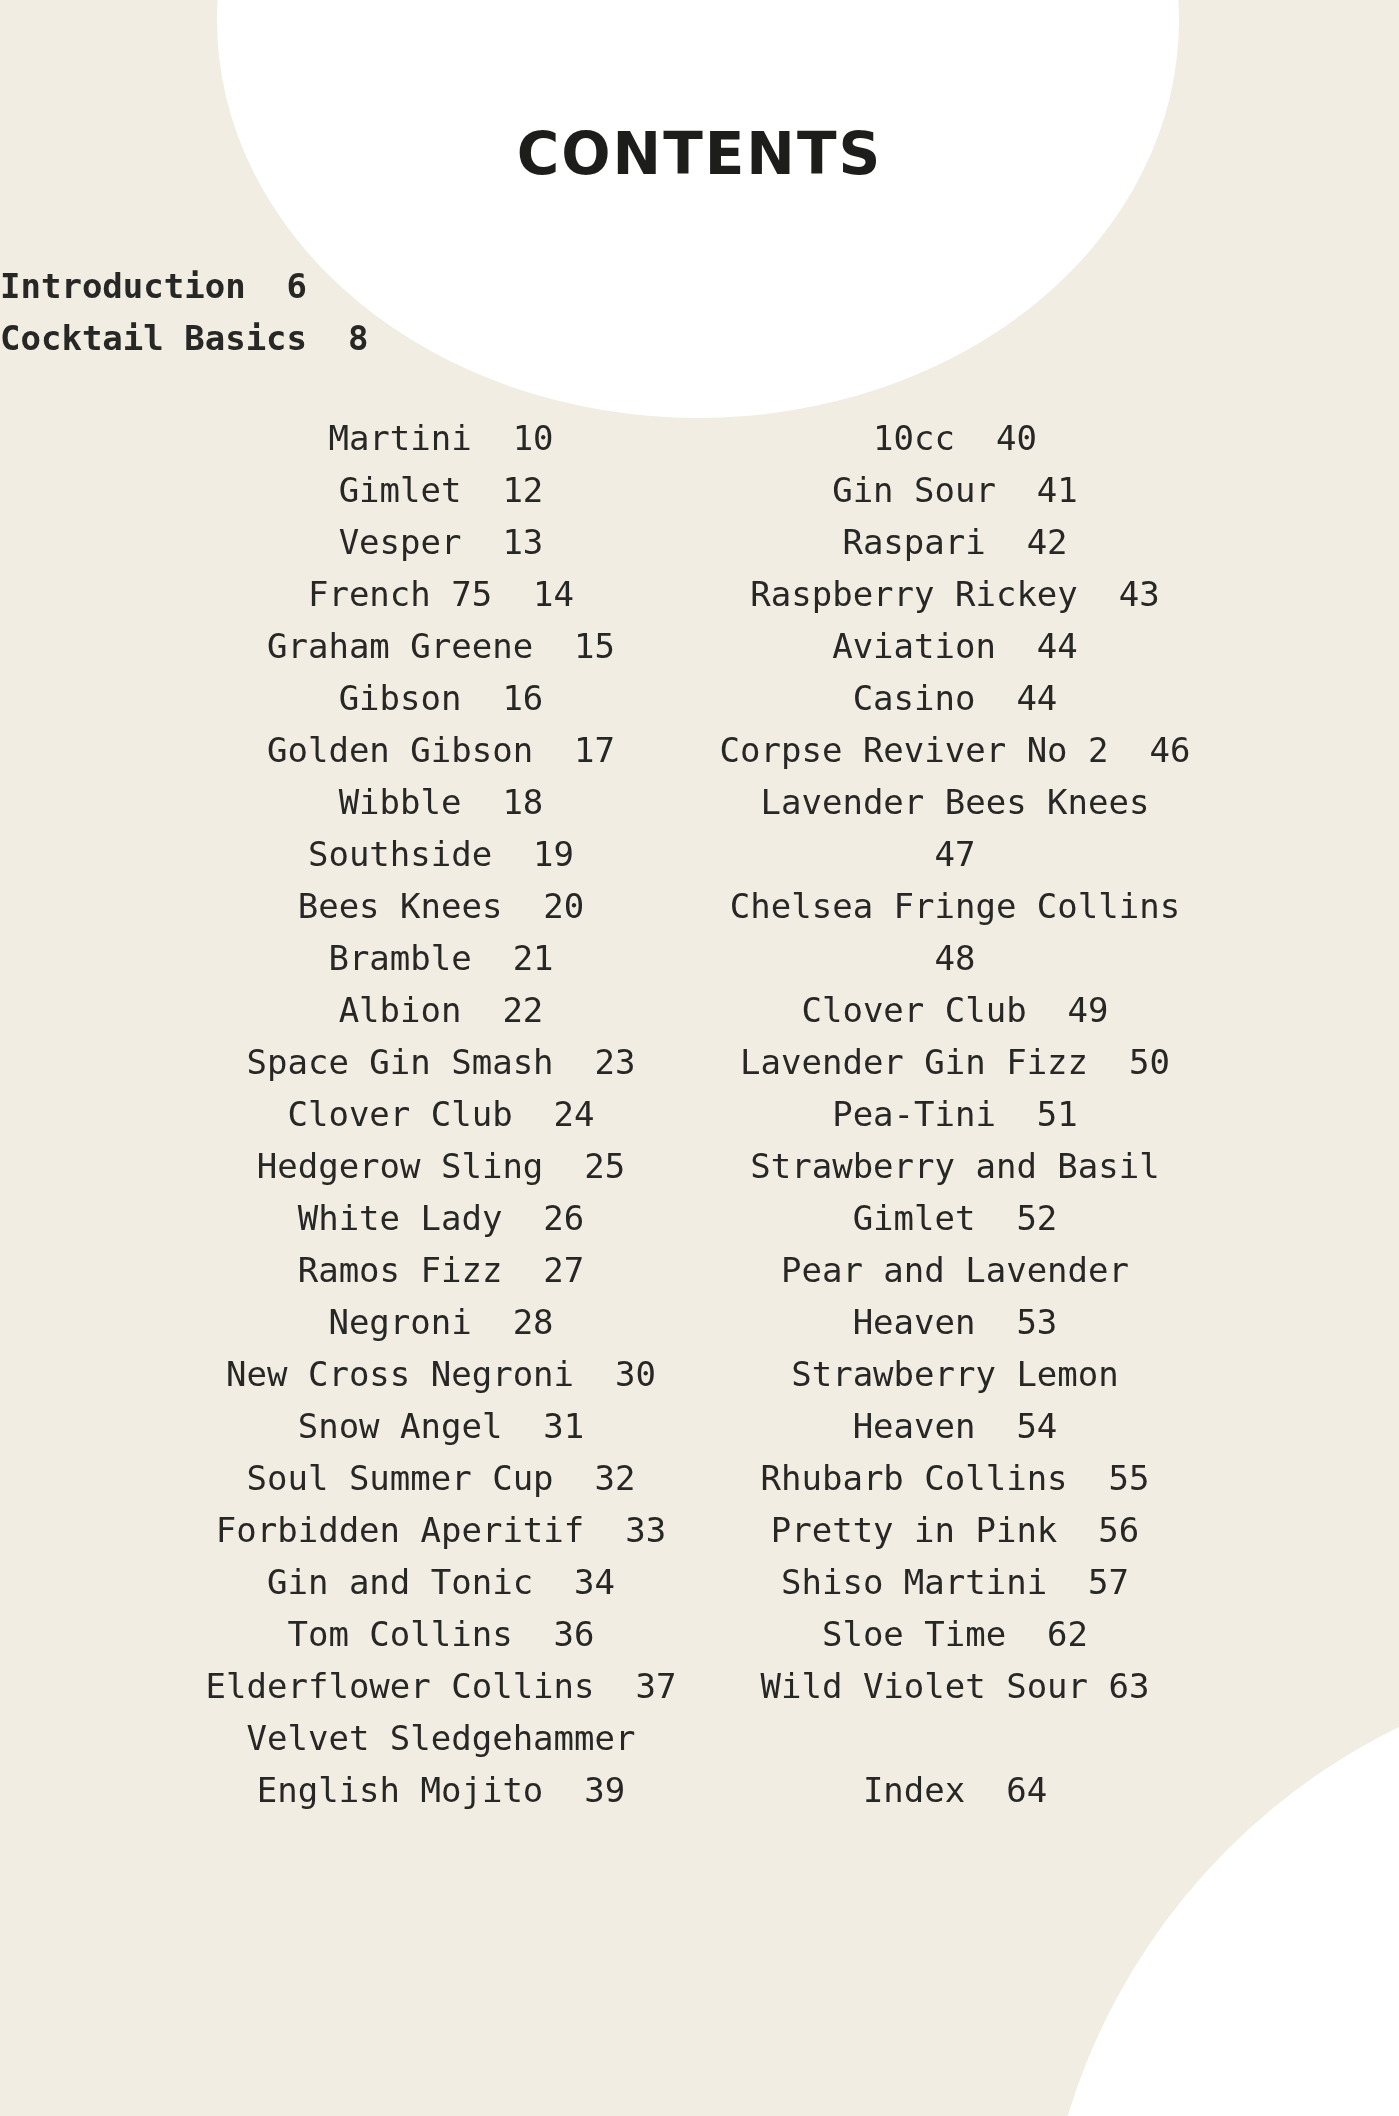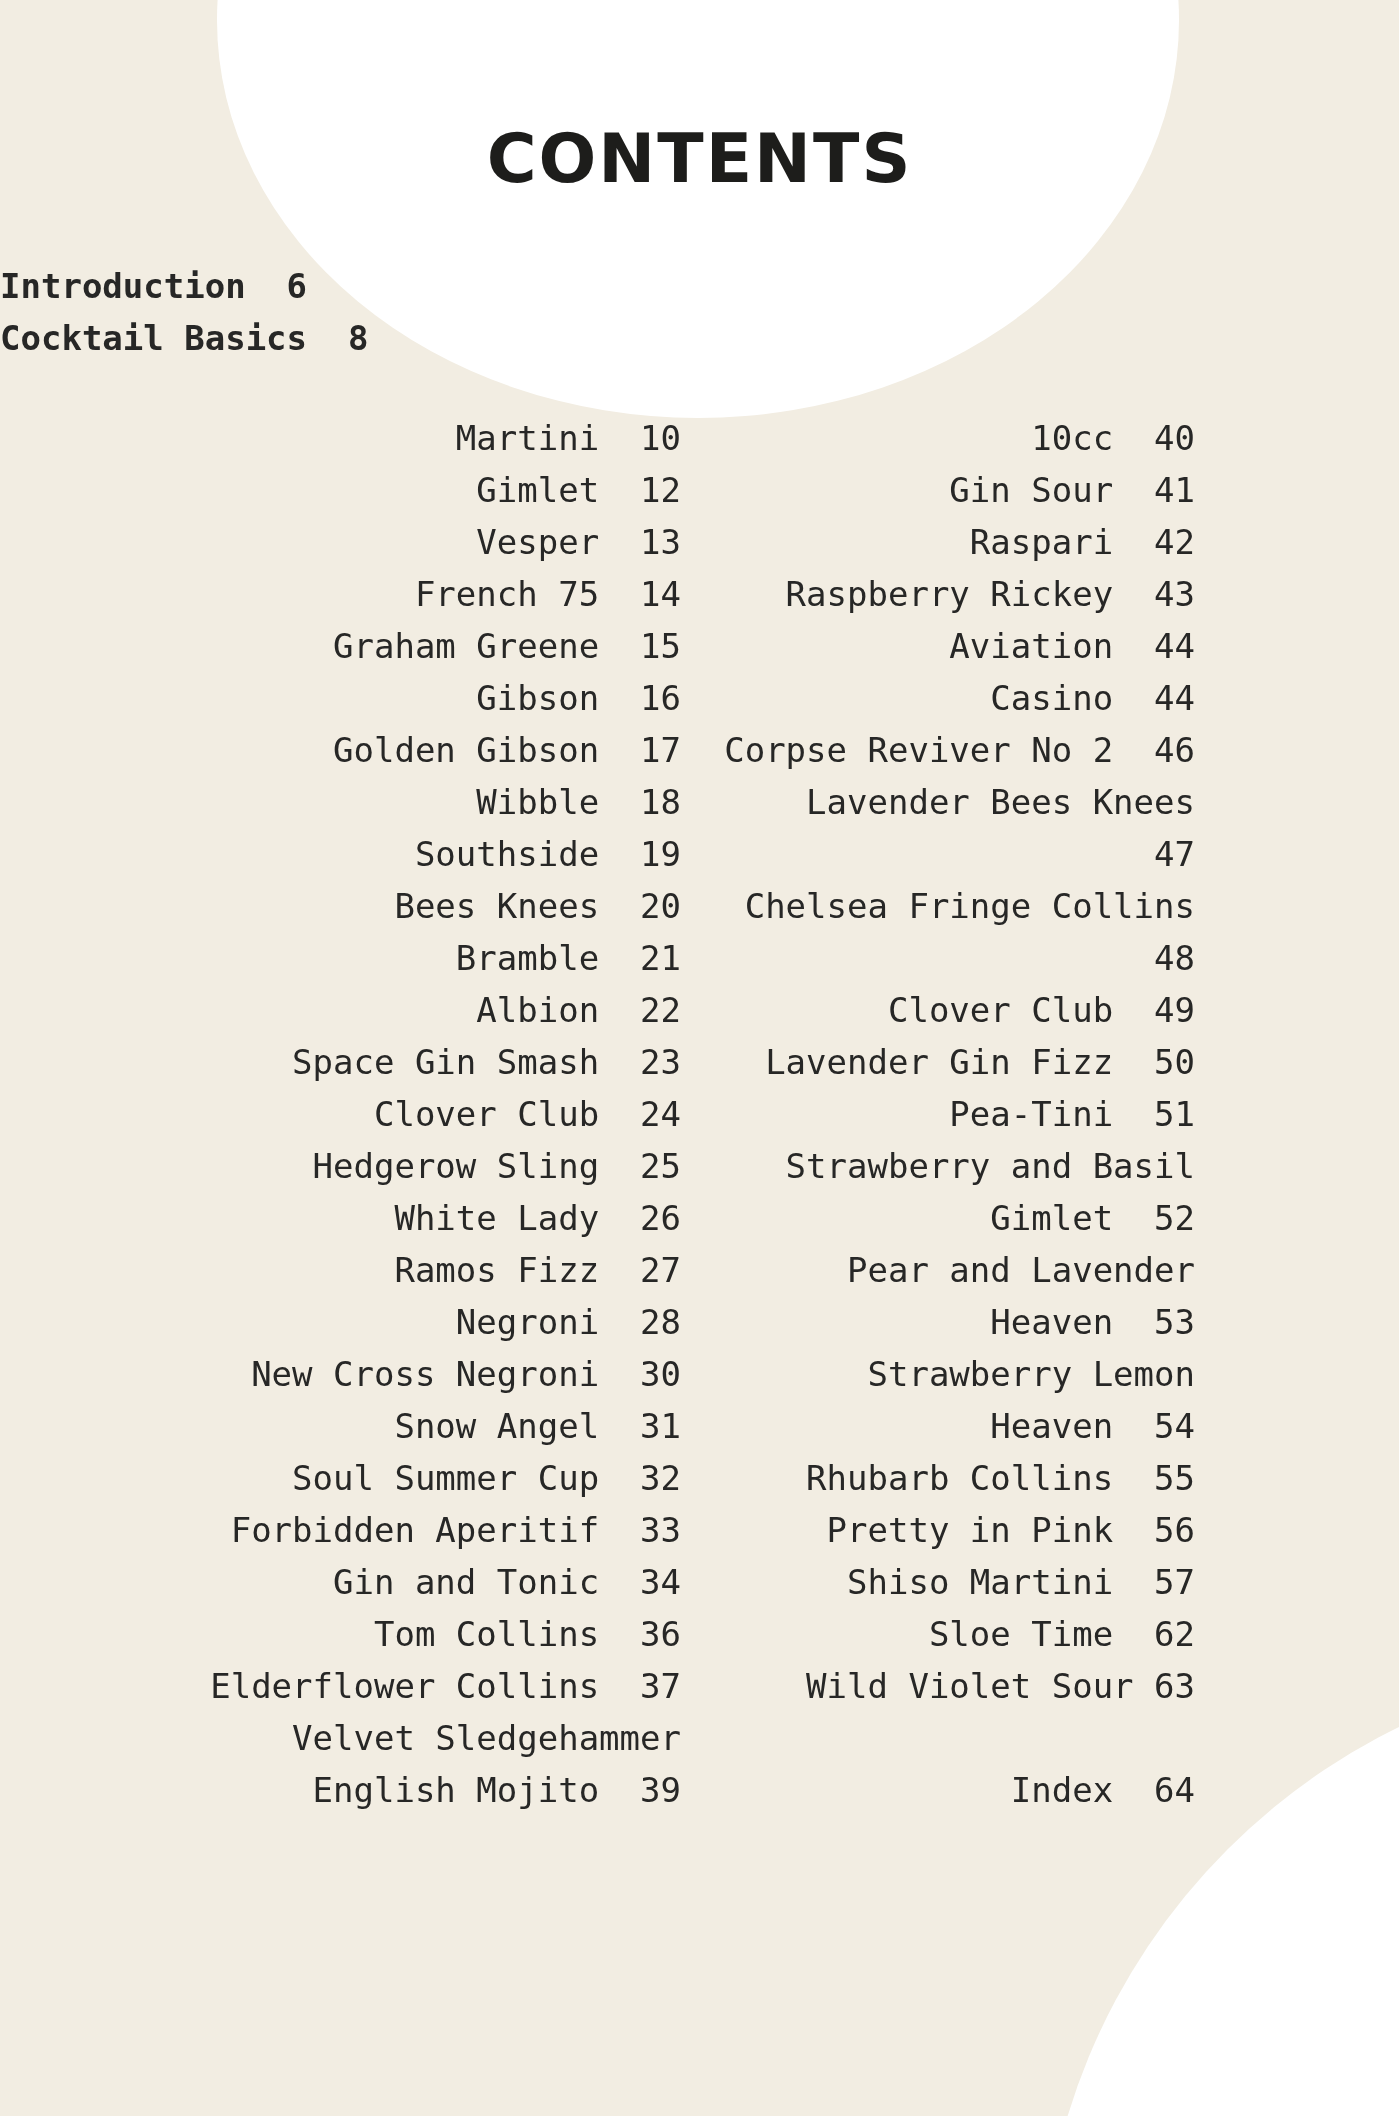--- a/index.html
+++ b/index.html
@@ -38,38 +38,38 @@
     height: 1280px;
   }
   .page-title {
     position: absolute;
     top: 125px;
     left: 0;
     width: 100%;
     text-align: center;
     font-family: "DejaVu Sans", "Liberation Sans", sans-serif;
     font-weight: 700;
-    font-size: 68px;
+    font-size: 58px;
     line-height: 1;
     letter-spacing: 2px;
     color: var(--title);
     white-space: pre;
   }
   .intro-list {
     position: absolute;
     top: 260px;
     left: 0;
     width: 100%;
     font-weight: bold;
   }
   .toc-column {
     position: absolute;
     top: 412px;
     width: 480px;
-    text-align: right;
+    text-align: center;
   }
   .toc-column-left  { left: 201px; }
   .toc-column-right { left: 715px; }
   .toc-line {
     height: 52px;
     line-height: 52px;
     font-size: 34px;
     white-space: pre;
     color: var(--text);
   }

